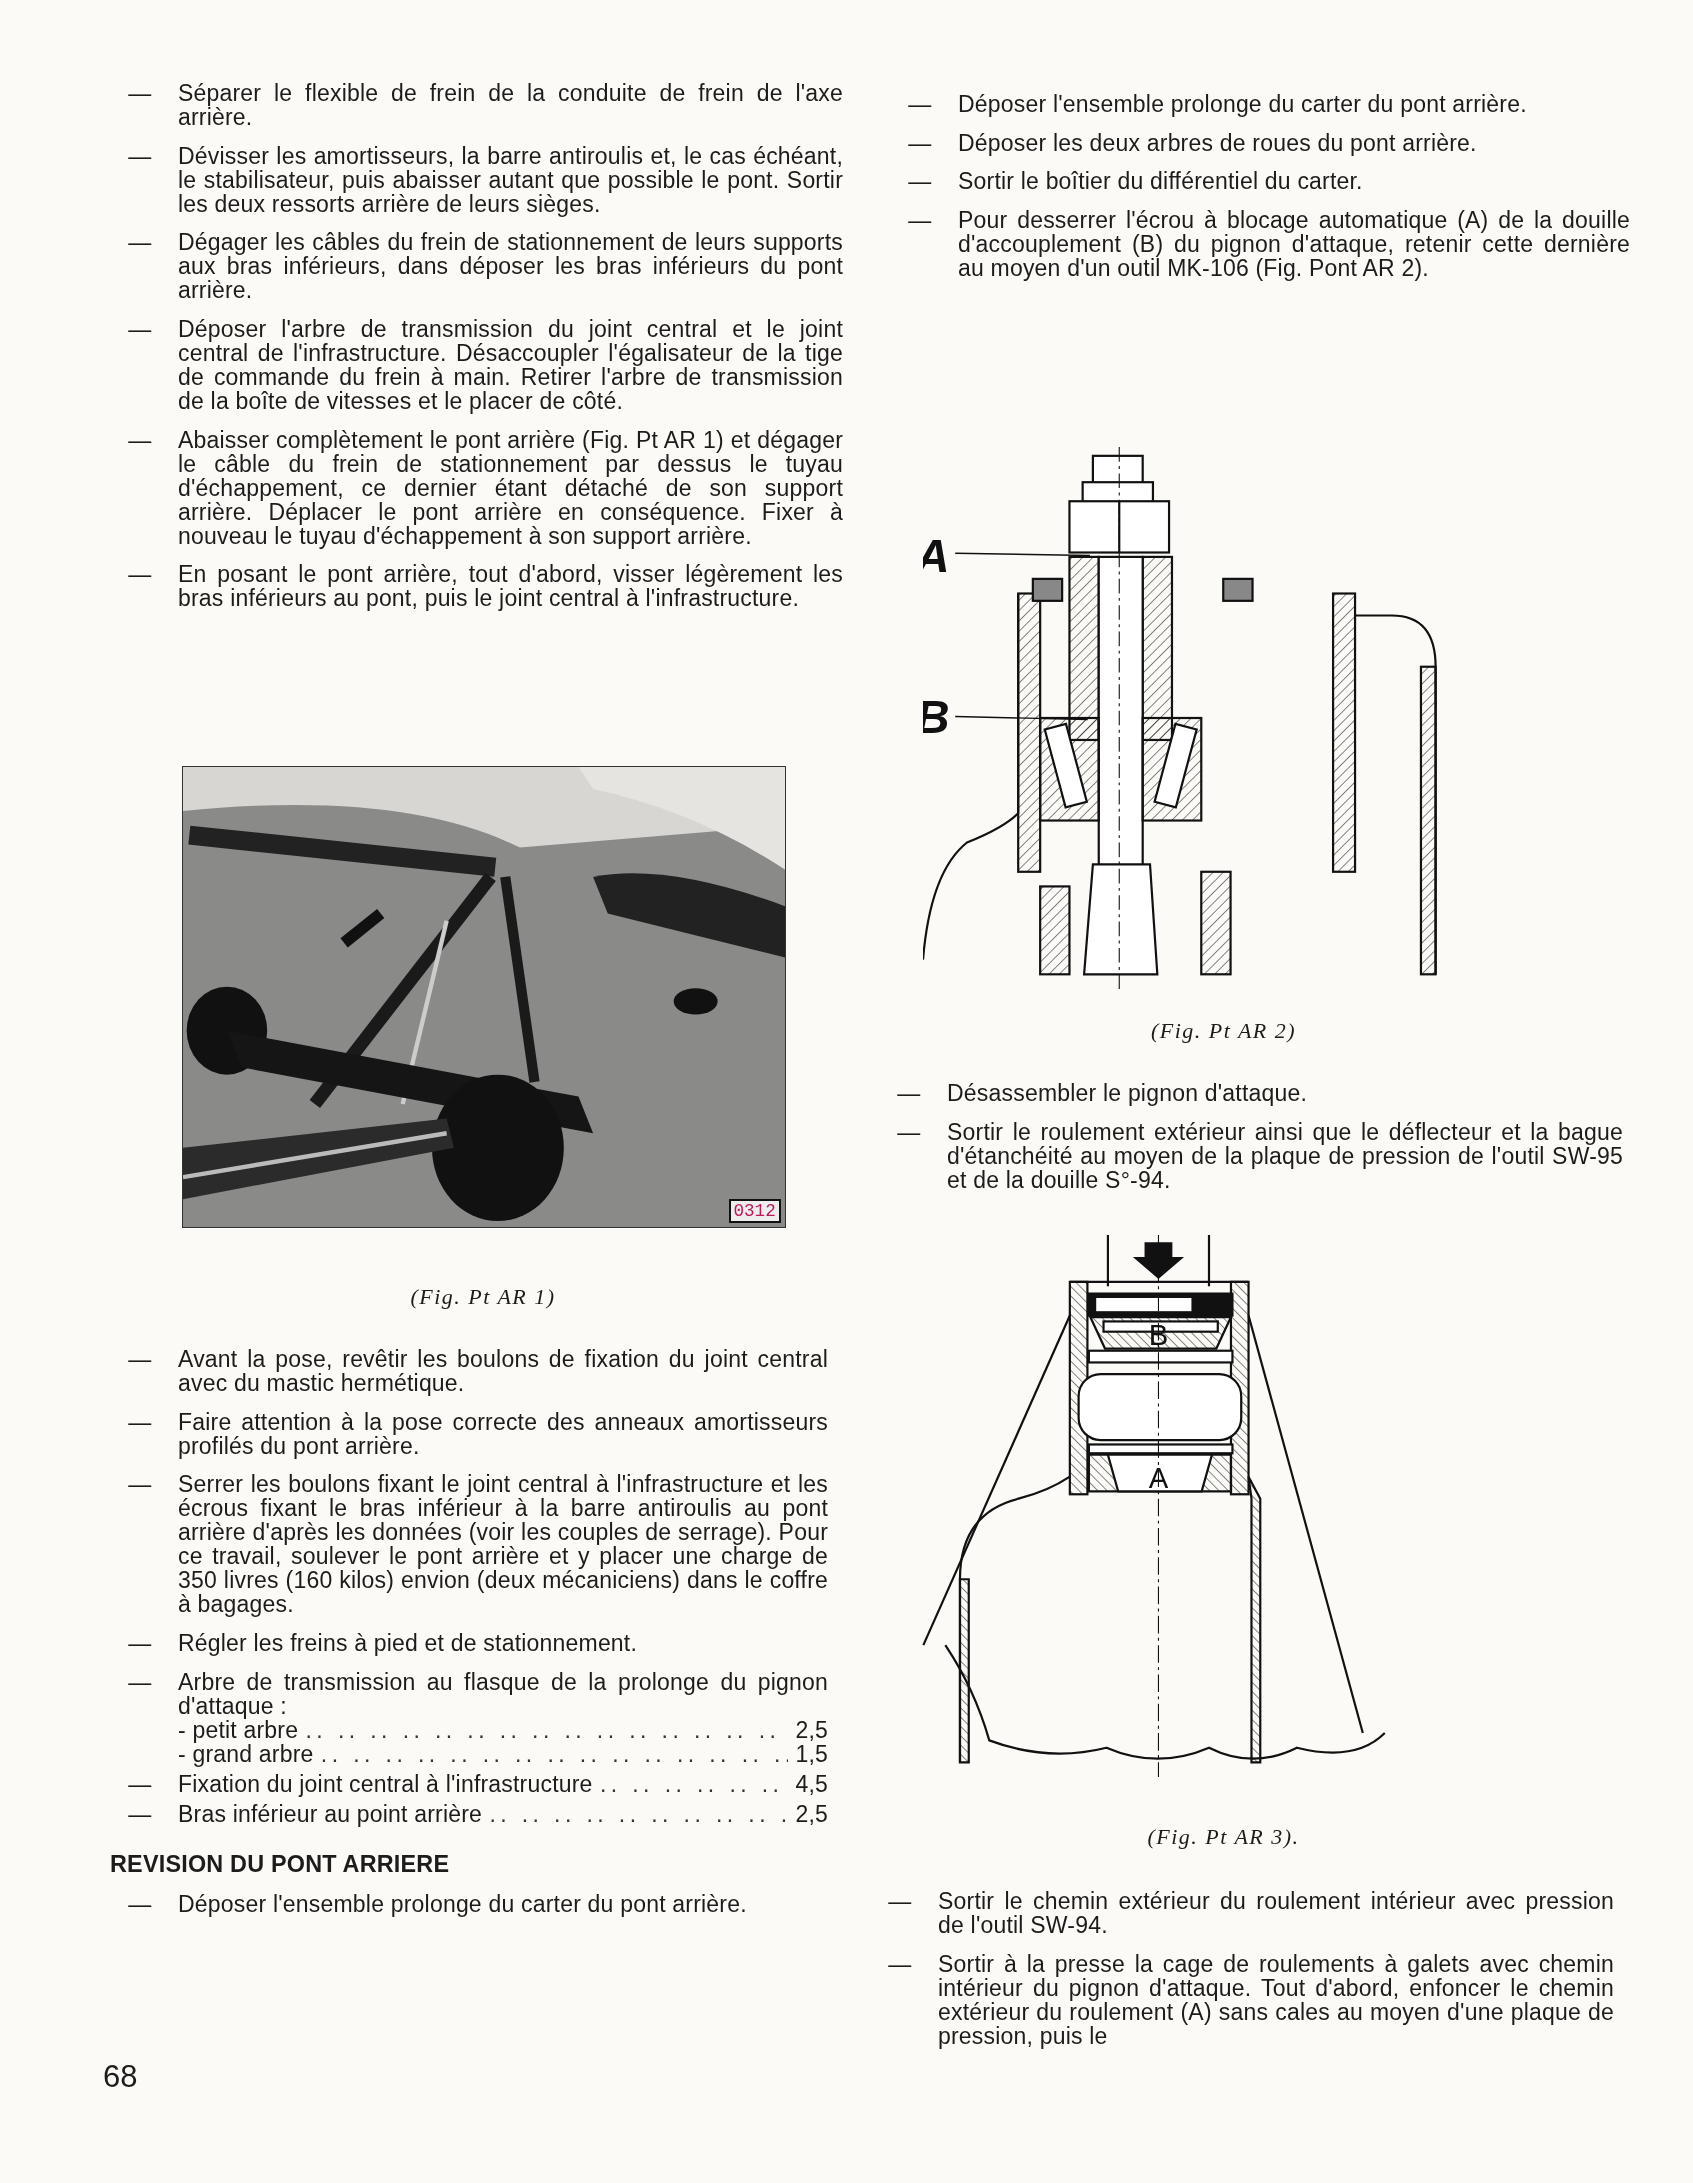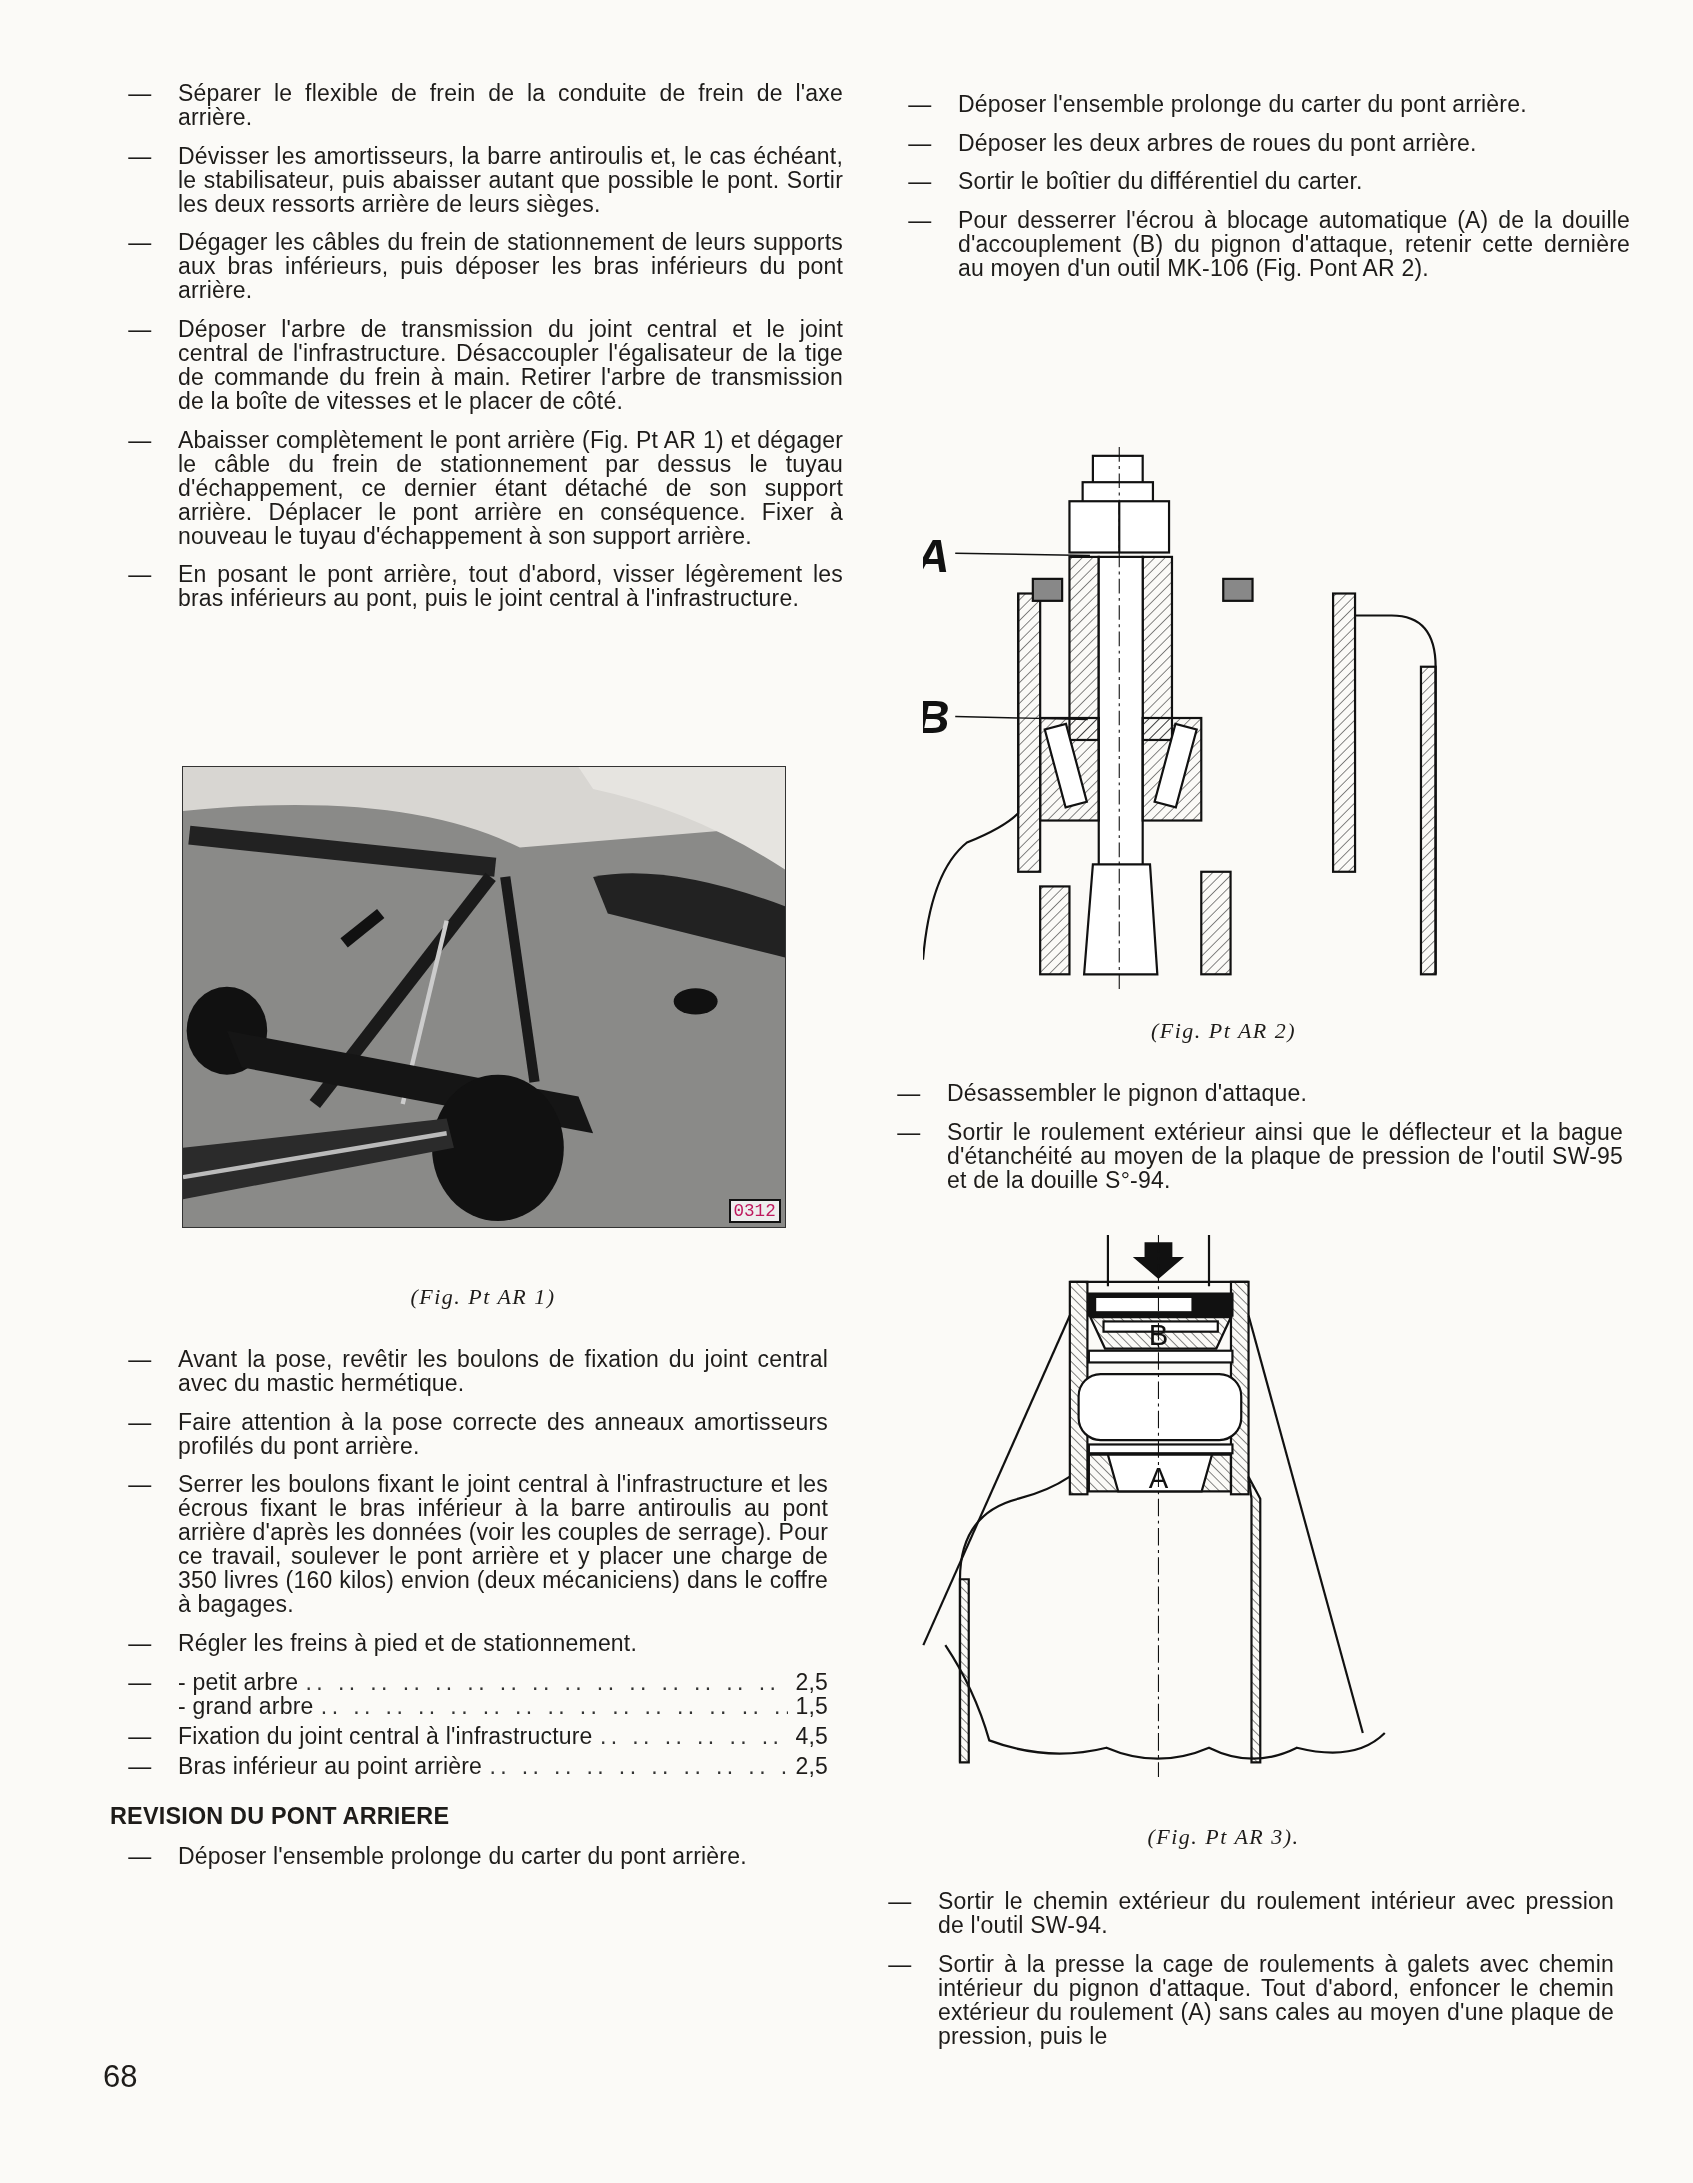--- a/index.html
+++ b/index.html
@@ -43,21 +43,21 @@
   }
   .page-number { position: absolute; left: 103px; top: 2059px; font-size: 31px; }
   svg text { font-family: "Liberation Sans", sans-serif; }
 </style>
 </head>
 <body>
 
 <div class="col col-left">
   <div class="item"><span class="dash">—</span><span>Séparer le flexible de frein de la conduite de frein de l'axe arrière.</span></div>
   <div class="item"><span class="dash">—</span><span>Dévisser les amortisseurs, la barre antiroulis et, le cas échéant, le stabilisateur, puis abaisser autant que possible le pont. Sortir les deux ressorts arrière de leurs sièges.</span></div>
-  <div class="item"><span class="dash">—</span><span>Dégager les câbles du frein de stationnement de leurs supports aux bras inférieurs, puis déposer les bras inférieurs du pont arrière.</span></div>
+  <div class="item"><span class="dash">—</span><span>Dégager les câbles du frein de stationnement de leurs supports aux bras inférieurs, dans déposer les bras inférieurs du pont arrière.</span></div>
   <div class="item"><span class="dash">—</span><span>Déposer l'arbre de transmission du joint central et le joint central de l'infrastructure. Désaccoupler l'égalisateur de la tige de commande du frein à main. Retirer l'arbre de transmission de la boîte de vitesses et le placer de côté.</span></div>
   <div class="item"><span class="dash">—</span><span>Abaisser complètement le pont arrière (Fig. Pt AR 1) et dégager le câble du frein de stationnement par dessus le tuyau d'échappement, ce dernier étant détaché de son support arrière. Déplacer le pont arrière en conséquence. Fixer à nouveau le tuyau d'échappement à son support arrière.</span></div>
   <div class="item"><span class="dash">—</span><span>En posant le pont arrière, tout d'abord, visser légèrement les bras inférieurs au pont, puis le joint central à l'infrastructure.</span></div>
 </div>
 
 <div class="figure photo" style="left:182px; top:766px; width:602px; height:460px;">
   <svg width="602" height="460" viewBox="0 0 822 628">
     <rect x="0" y="0" width="822" height="628" fill="#8a8a88"></rect>
     <path d="M0 60 Q300 30 460 110 L822 80 L822 0 L0 0 Z" fill="#d8d6d2"></path>
     <path d="M560 30 Q700 60 822 140 L822 0 L540 0 Z" fill="#e6e4e0"></path>
@@ -79,20 +79,21 @@
 <div class="caption" style="position:absolute; left:182px; top:1284px; width:602px;">(Fig. Pt AR 1)</div>
 
 <div class="col col-left" style="top:1347px; width:707px;">
   <div class="item"><span class="dash">—</span><span>Avant la pose, revêtir les boulons de fixation du joint central avec du mastic hermétique.</span></div>
   <div class="item"><span class="dash">—</span><span>Faire attention à la pose correcte des anneaux amortisseurs profilés du pont arrière.</span></div>
   <div class="item"><span class="dash">—</span><span>Serrer les boulons fixant le joint central à l'infrastructure et les écrous fixant le bras inférieur à la barre antiroulis au pont arrière d'après les données (voir les couples de serrage). Pour ce travail, soulever le pont arrière et y placer une charge de 350 livres (160 kilos) envion (deux mécaniciens) dans le coffre à bagages.</span></div>
   <div class="item"><span class="dash">—</span><span>Régler les freins à pied et de stationnement.</span></div>
 
   <div class="item" style="margin-bottom:5.9px;">
     <span class="dash">—</span>
+    <div>Arbre de transmission au flasque de la prolonge du pignon d'attaque :</div>
     <div class="torque-row sub">
       <span class="lbl">- petit arbre</span>
       <span class="dots">.. .. .. .. .. .. .. .. .. .. .. .. .. .. .. .. .. .. .. .. ..</span>
       <span class="val">2,5</span>
     </div>
     <div class="torque-row sub">
       <span class="lbl">- grand arbre</span>
       <span class="dots">.. .. .. .. .. .. .. .. .. .. .. .. .. .. .. .. .. .. .. .. ..</span>
       <span class="val">1,5</span>
     </div>

